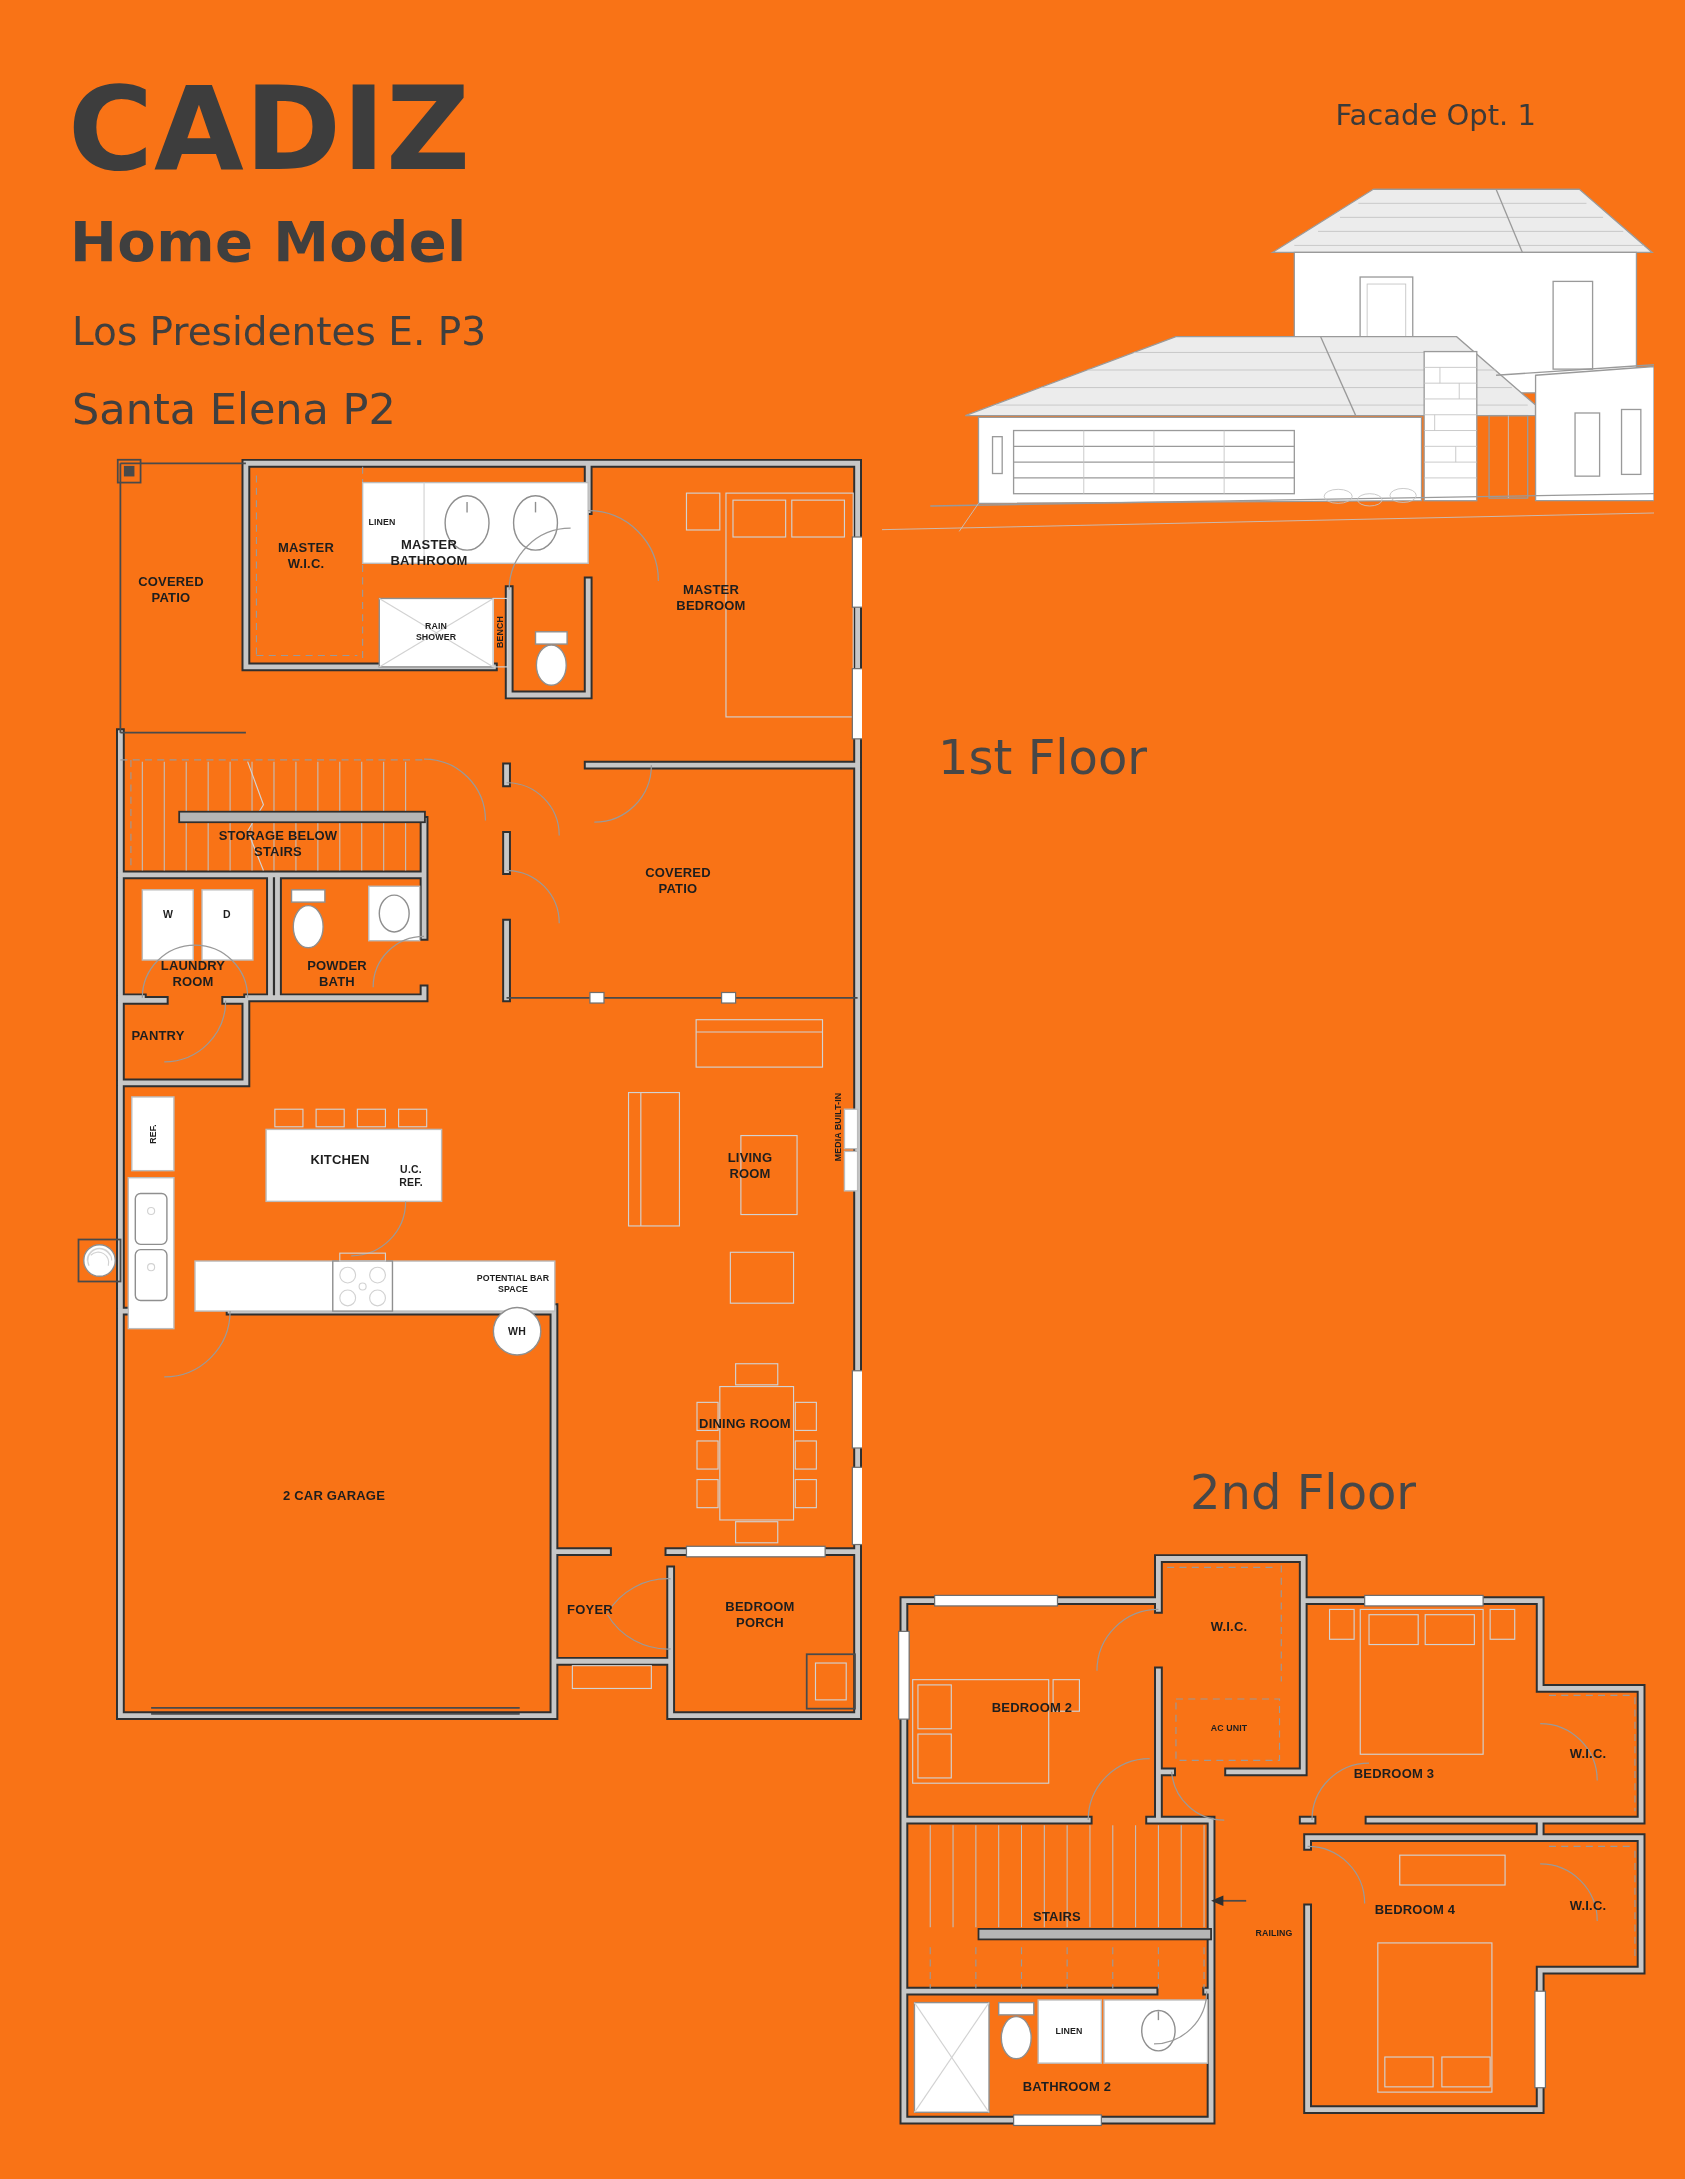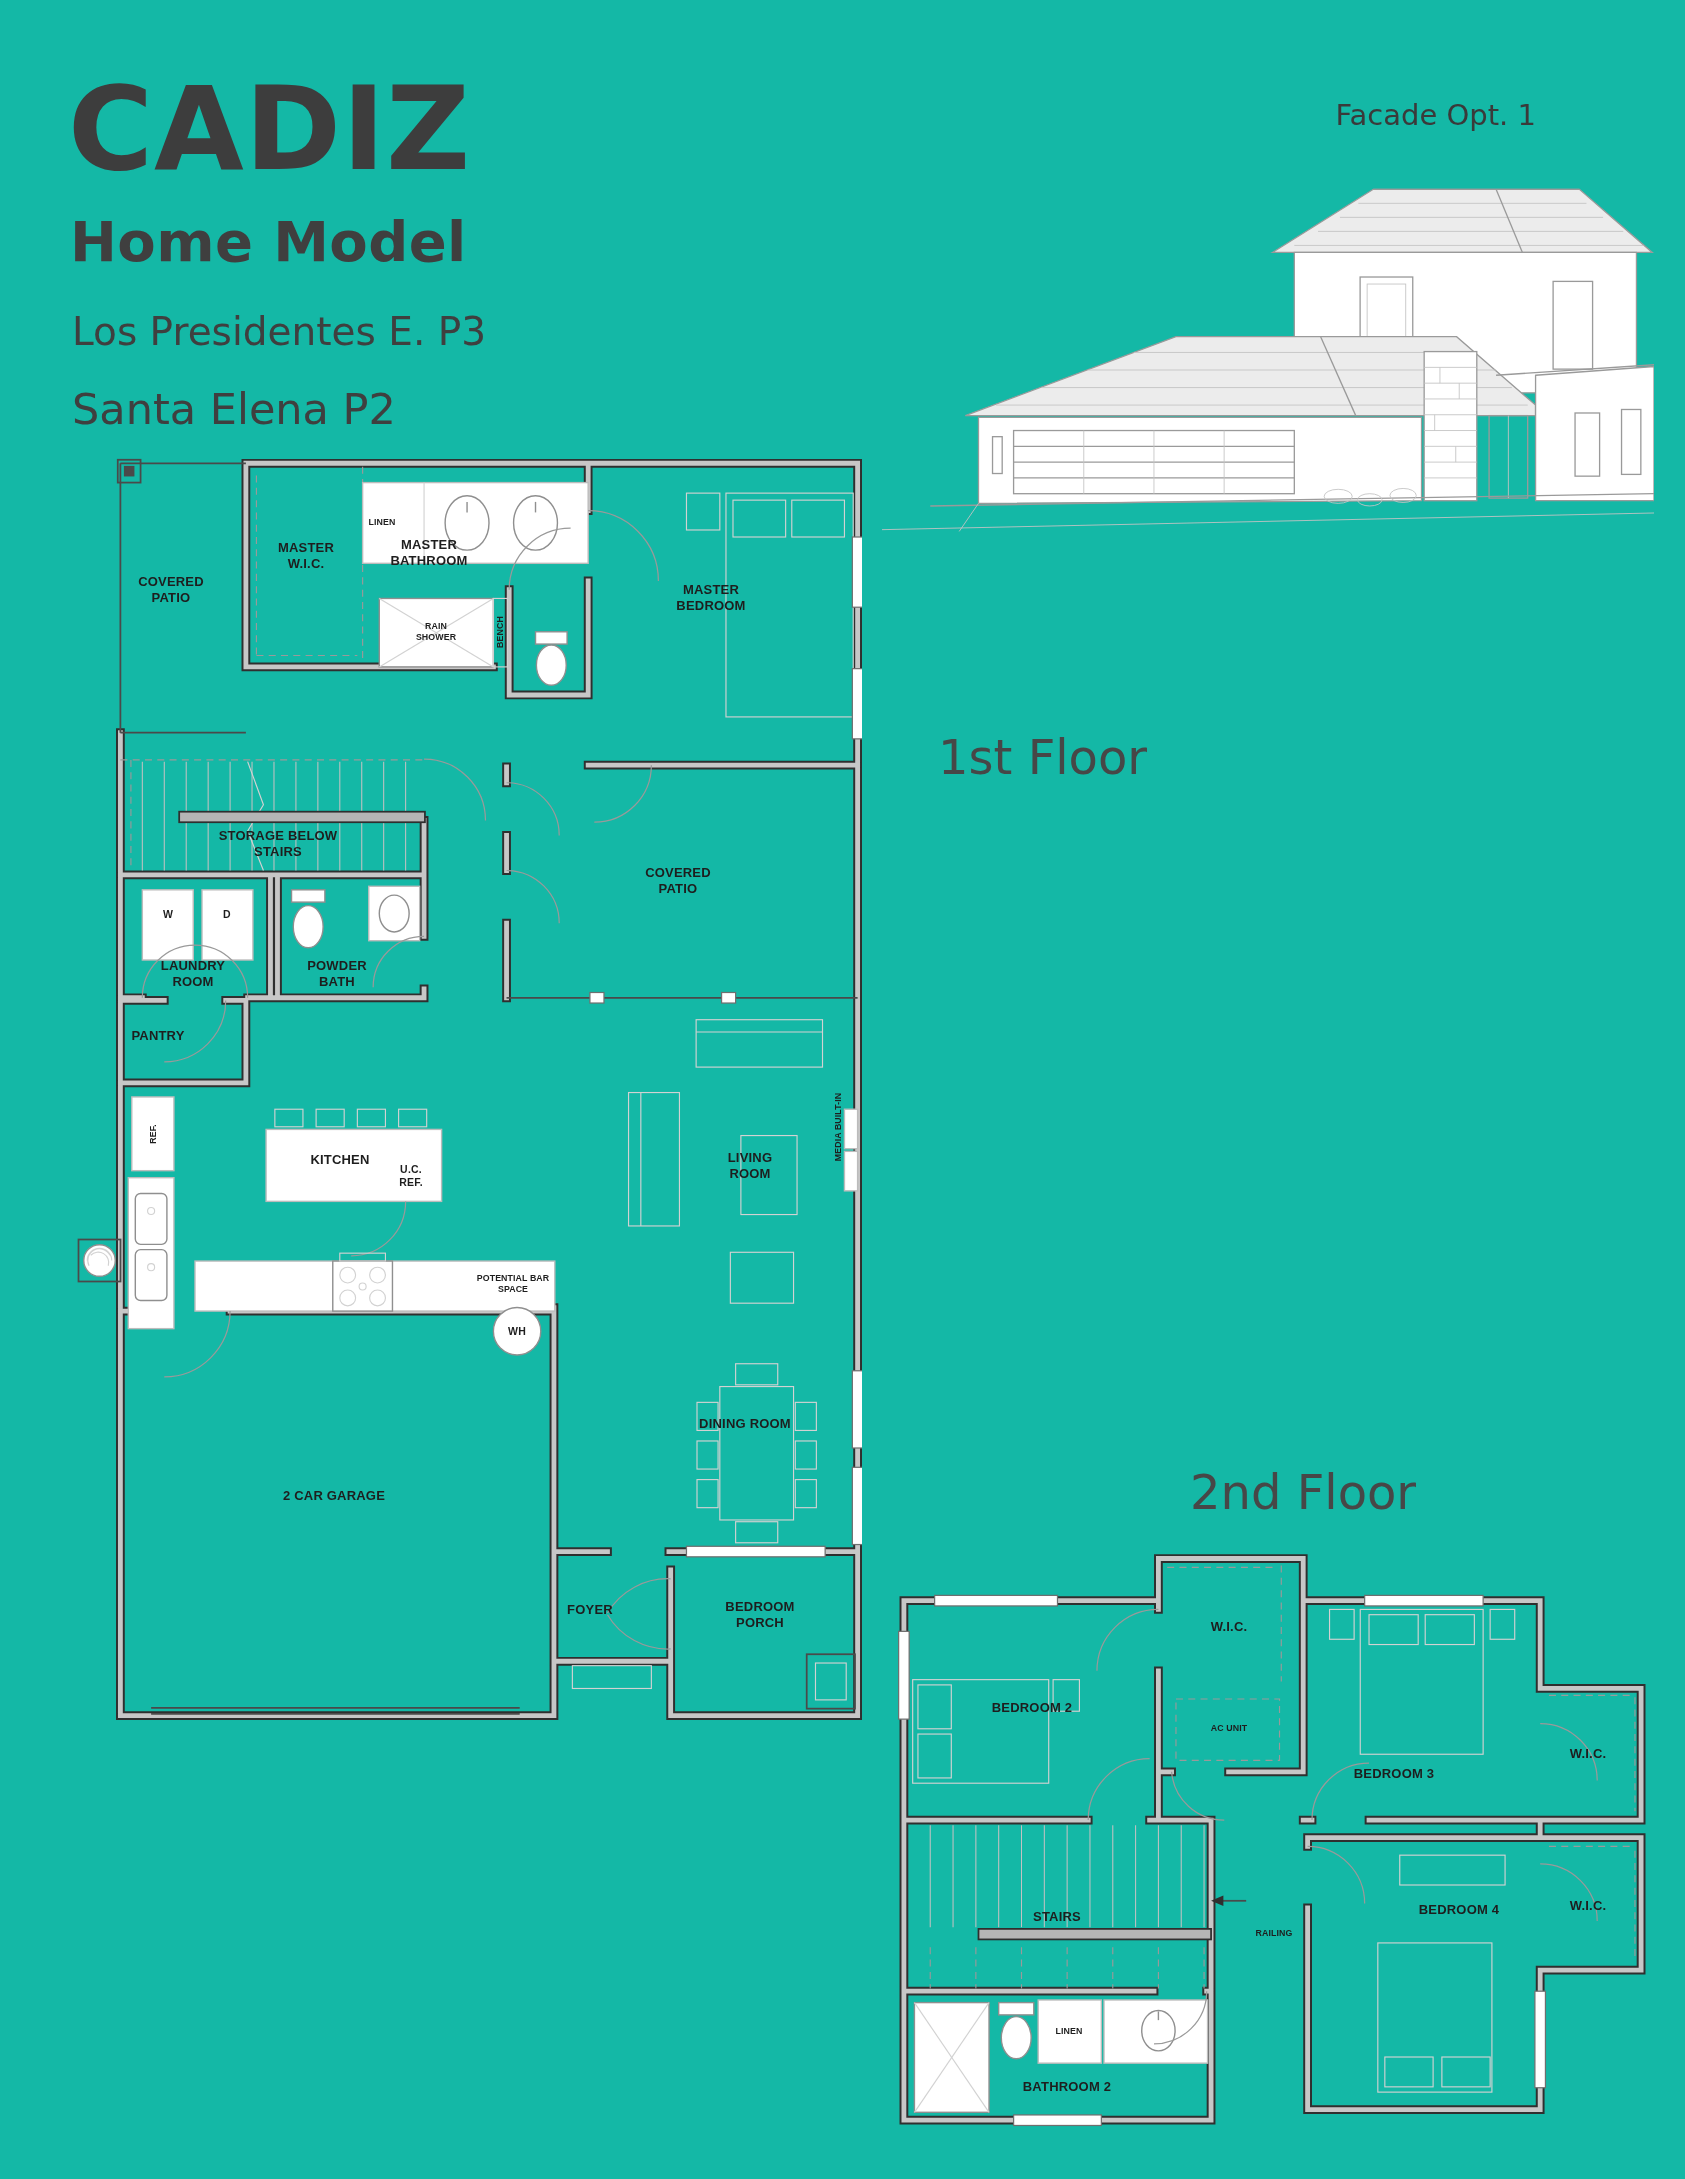--- a/index.html
+++ b/index.html
@@ -1,16 +1,16 @@
 <!DOCTYPE html>
 <html style="font-size:14px"><head>
 <meta charset="utf-8">
 <style>
   html,body{margin:0;padding:0;background:#fff;}
-  .page{position:relative;width:1685px;height:2180px;background:#14b8a6;overflow:hidden;
+  .page{position:relative;width:1685px;height:2180px;background:#f97316;overflow:hidden;
         font-family:"Liberation Sans",sans-serif;}
   .hdr-title{position:absolute;left:68px;top:61px;font-family:"DejaVu Sans",sans-serif;
         font-size:116px;font-weight:bold;color:#3d3d3d;letter-spacing:0.9px;}
   .hdr-sub{position:absolute;left:70px;top:209px;font-family:"DejaVu Sans",sans-serif;
         font-size:56px;font-weight:bold;color:#3f3f3f;letter-spacing:0.4px;}
   .hdr-line1{position:absolute;left:72px;top:309px;font-family:"DejaVu Sans",sans-serif;
         font-size:39px;color:#3f3f3f;}
   .hdr-line2{position:absolute;left:72px;top:384px;font-family:"DejaVu Sans",sans-serif;
         font-size:43px;color:#3f3f3f;}
   .facade-label{position:absolute;left:1264px;top:98px;width:272px;text-align:right;
@@ -391,20 +391,20 @@
       <path class="arc" d="M735,360 A65,65 0 0 1 800,425"></path>
     </svg>
 
     <div class="lbl nw" style="left:334px;top:79px;">W.I.C.</div>
     <div class="lbl nw" style="left:137px;top:160px;">BEDROOM 2</div>
     <div class="lbl sm nw" style="left:334px;top:180px;">AC UNIT</div>
     <div class="lbl nw" style="left:499px;top:226px;">BEDROOM 3</div>
     <div class="lbl nw" style="left:693px;top:206px;">W.I.C.</div>
     <div class="lbl nw" style="left:162px;top:369px;">STAIRS</div>
     <div class="lbl sm nw" style="left:379px;top:353px;margin-top:32px;">RAILING</div>
-    <div class="lbl nw" style="left:520px;top:362px;margin-left:44px;">BEDROOM 4</div>
+    <div class="lbl nw" style="left:520px;top:362px;">BEDROOM 4</div>
     <div class="lbl nw" style="left:693px;top:358px;">W.I.C.</div>
     <div class="lbl sm nw" style="left:174px;top:483px;">LINEN</div>
     <div class="lbl nw" style="left:172px;top:539px;">BATHROOM 2</div>
   </div>
 
 </div>
 
 
 </body></html>

